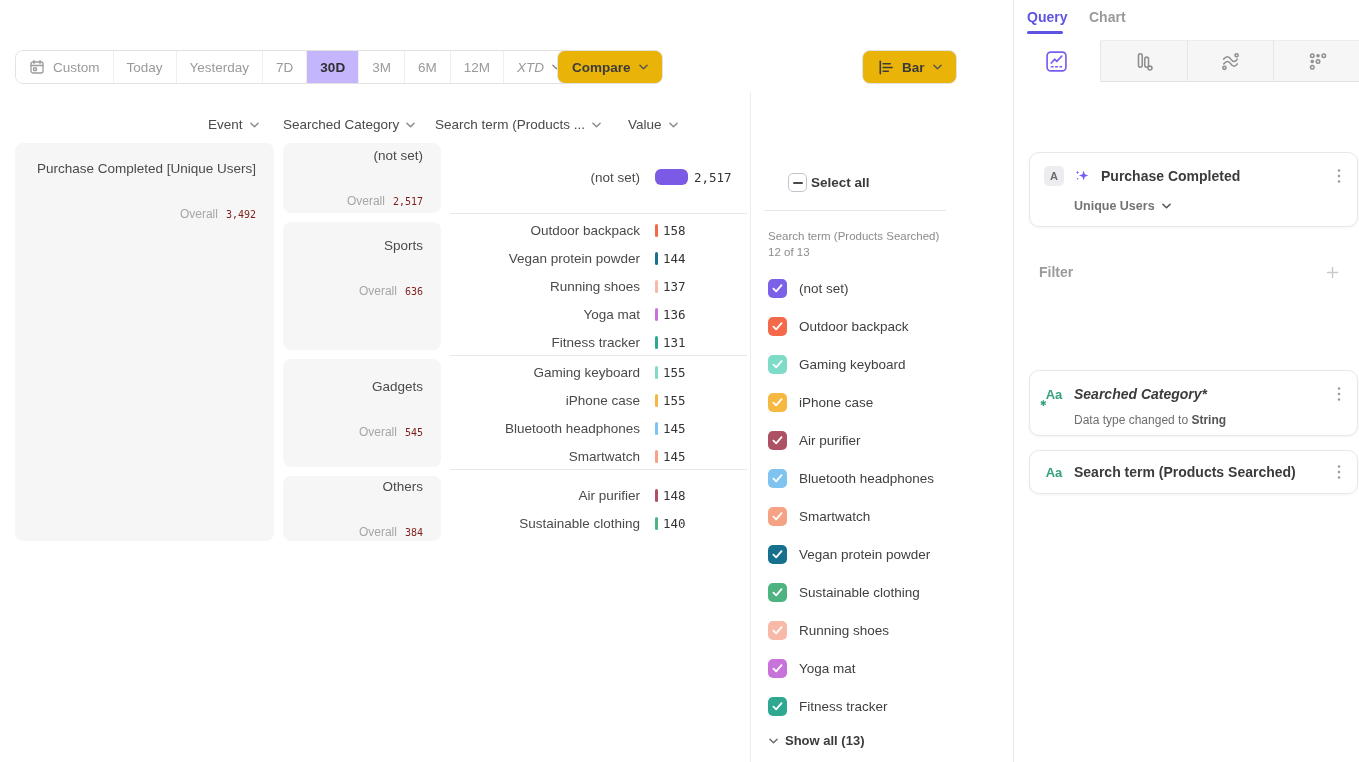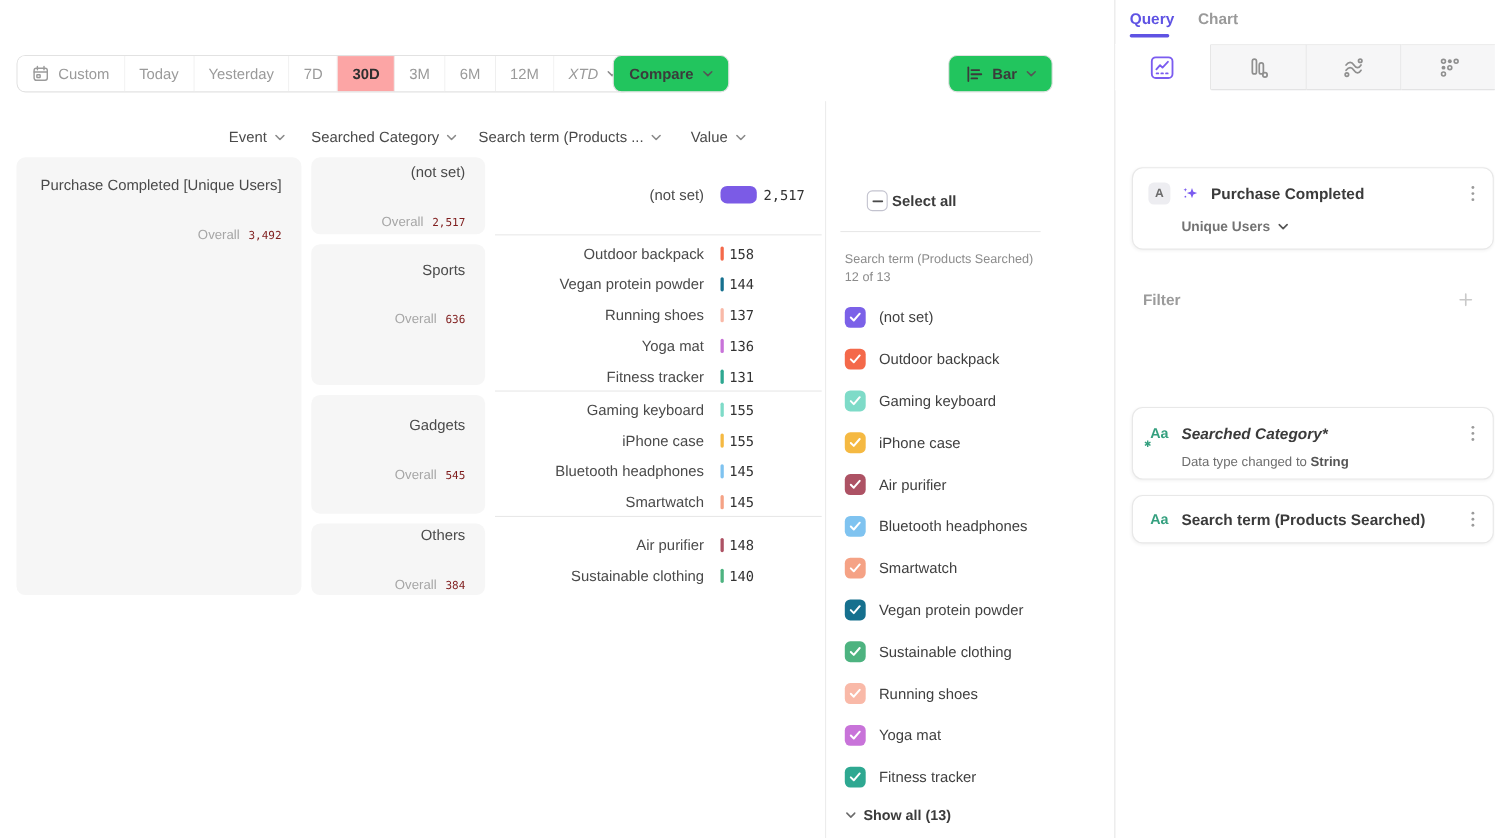--- a/index.html
+++ b/index.html
@@ -7,23 +7,23 @@
   body { font-family:"Liberation Sans", sans-serif; color:#3b3b3b; }
   .app { position:relative; width:1359px; height:762px; background:#fff; overflow:hidden; }
   .mono { font-family:"DejaVu Sans Mono", monospace; }
 
   
   .seg { position:absolute; left:15px; top:50px; height:34px; display:flex; align-items:stretch;
          border:1px solid #e2e2e2; border-radius:8px; overflow:hidden; background:#fff; }
   .seg-item { display:flex; align-items:center; gap:8px; padding:0 13px; font-size:13.5px; color:#9a9a9a;
               border-right:1px solid #efefef; cursor:pointer; background:#fff; white-space:nowrap; }
   .seg-item:last-child { border-right:none;font-style:italic; }
-  .seg-item.active { background:#fca5a5; color:#2f2f2f; font-weight:700;justify-content:flex-end; }
+  .seg-item.active { background:#c4b5fd; color:#2f2f2f; font-weight:700;justify-content:flex-end; }
   .btn { position:absolute; height:34px; display:flex; align-items:center; gap:8px; padding:0 14px;
-         border:1px solid #e2e2e2; border-radius:8px; background:#22c55e; font-size:13.5px; font-weight:600; color:#3b3b3b; }
+         border:1px solid #e2e2e2; border-radius:8px; background:#eab308; font-size:13.5px; font-weight:600; color:#3b3b3b; }
   .btn .chev { color:#6b6b6b; }
   .chev { flex:0 0 auto; }
 
   
   .thead { position:absolute; top:117px; display:flex; align-items:center; gap:7px; font-size:13.5px;
            font-weight:500; color:#4a4a4a; }
   .thead .chev { color:#8a8a8a; }
   .gcell { position:absolute; background:#f6f6f6; border-radius:8px; display:flex; flex-direction:column;
            align-items:flex-end; padding-right:18px; }
   .gcell.vcenter { justify-content:center; }

